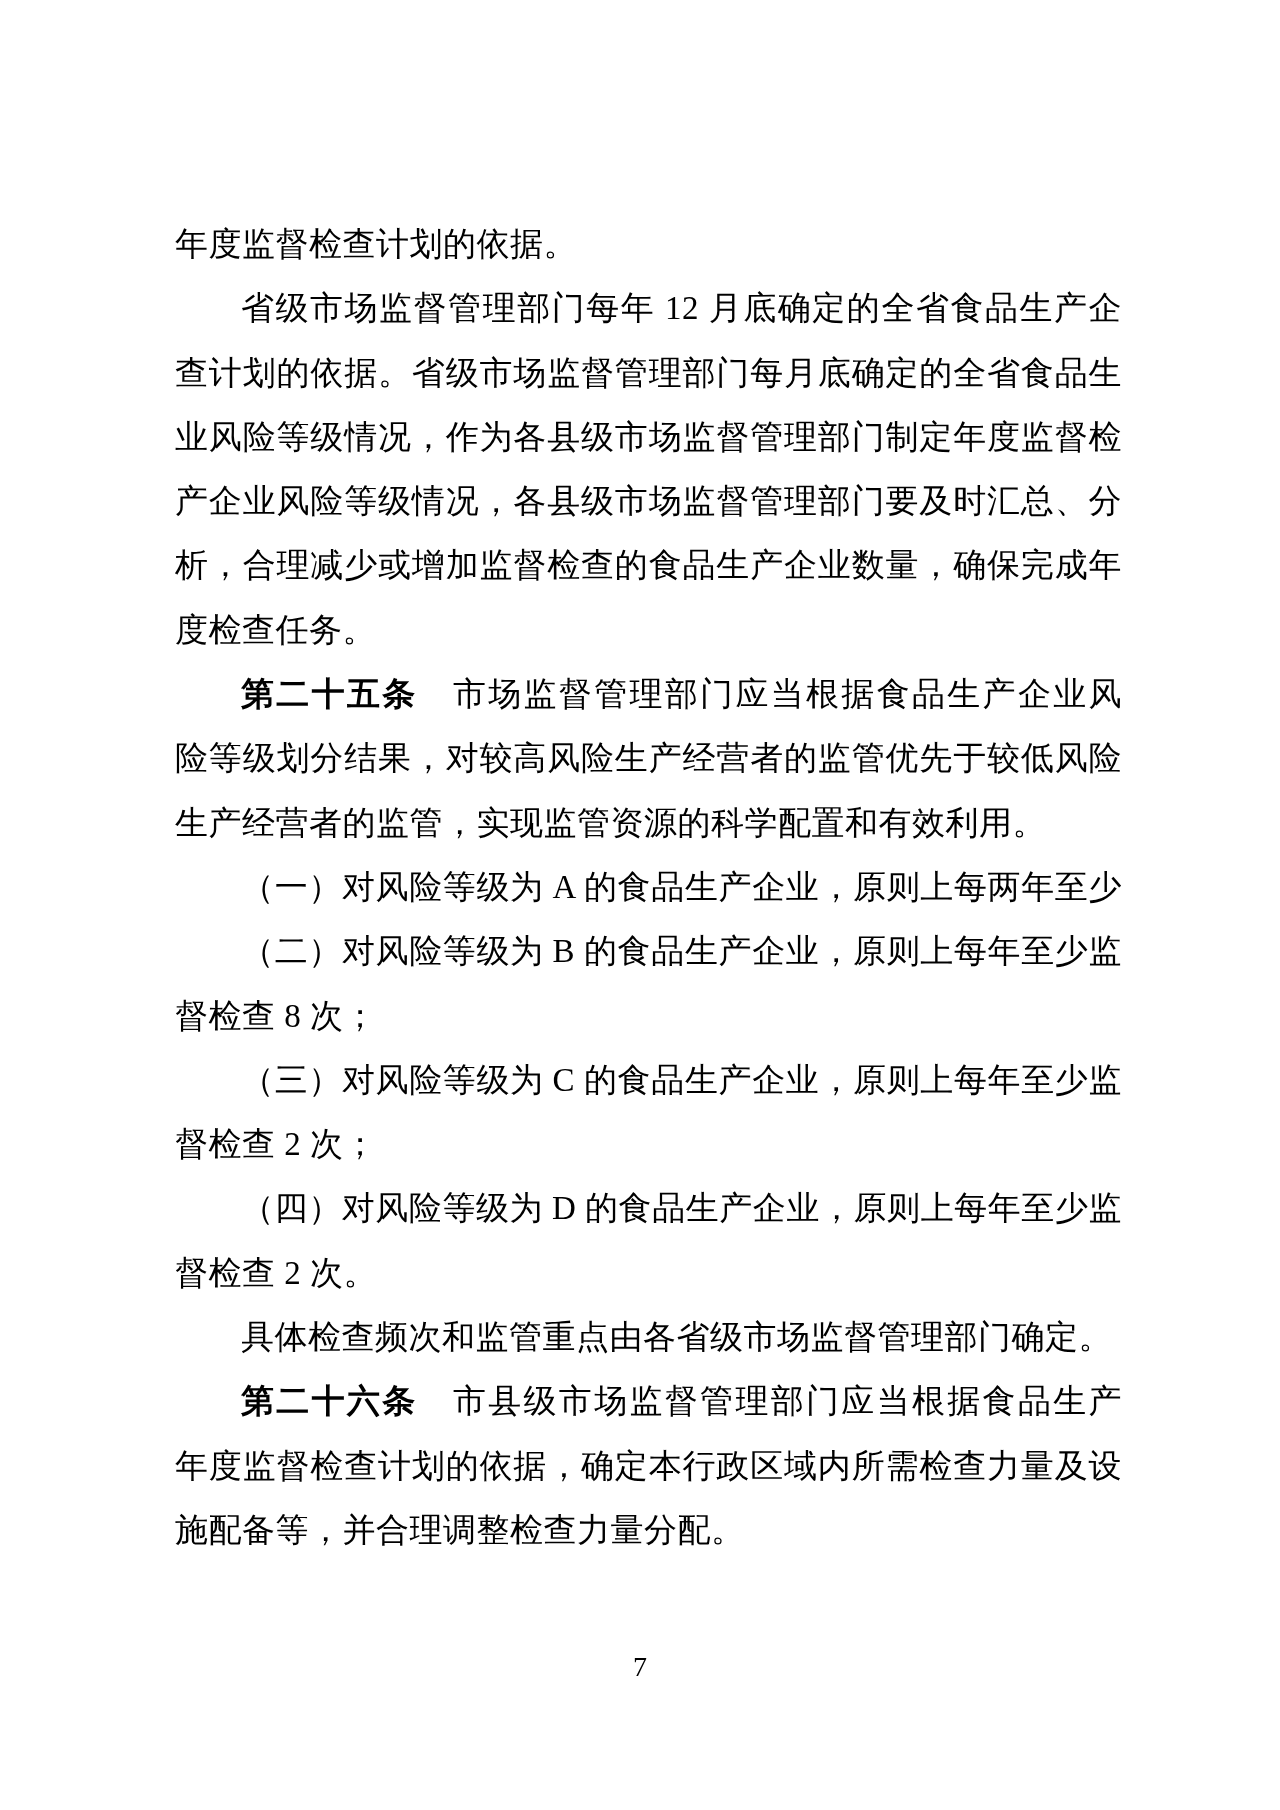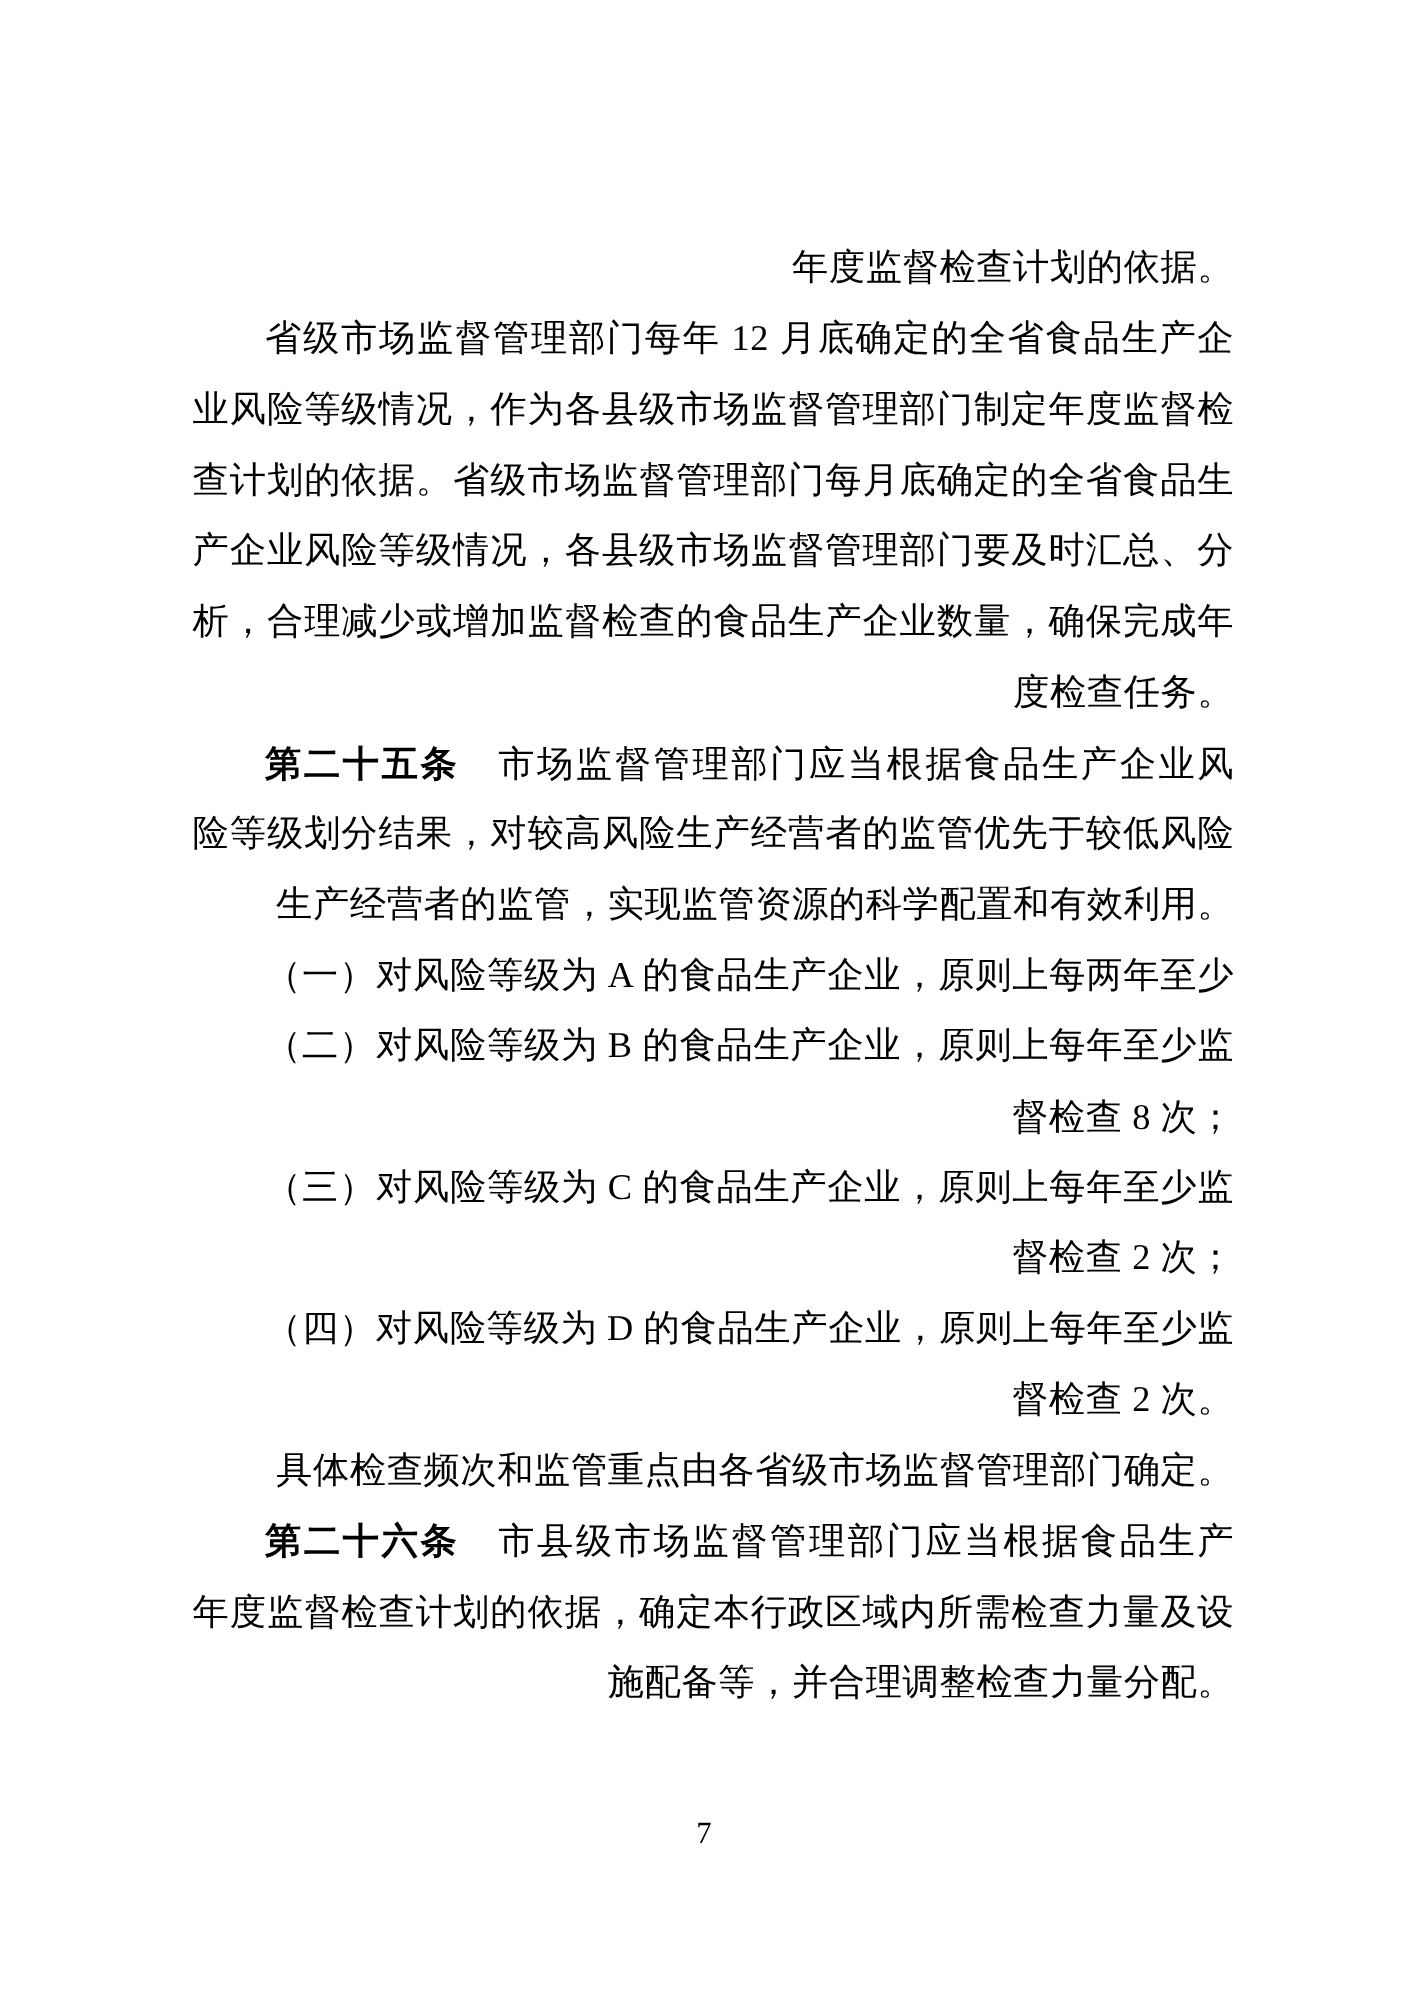--- a/index.html
+++ b/index.html
@@ -26,53 +26,52 @@
     top: 212px;
     width: 947px;
   }
   .line {
     height: 64.3px;
     line-height: 64.3px;
     font-size: 33px;
     letter-spacing: 0.5px;
     overflow: hidden;
     text-justify: inter-ideograph;
-    text-align: right;
   }
   .line.just {
     text-align: justify;
     text-align-last: justify;
   }
   .line.ind {
     padding-left: 66px;
   }
   .line .b {
     font-weight: 700;
-    font-family: Liberation Sans, sans-serif;
+    font-family: Liberation Serif, serif;
   }
   .page-number {
     position: absolute;
     top: 1652px;
     left: 0;
     width: 100%;
     text-align: center;
     font-size: 28px;
     line-height: 30px;
     font-family: "Liberation Serif", "DejaVu Serif", serif;
   }
 </style>
 </head>
 <body>
 
 <div class="page">
   <div class="text-block">
       <div class="line"><span>年度监督检查计划的依据。</span></div>
       <div class="line just ind"><span>省级市场监督管理部门每年 12 月底确定的全省食品生产企</span></div>
+      <div class="line just"><span>查计划的依据。省级市场监督管理部门每月底确定的全省食品生</span></div>
       <div class="line just"><span>业风险等级情况，作为各县级市场监督管理部门制定年度监督检</span></div>
-      <div class="line just"><span>查计划的依据。省级市场监督管理部门每月底确定的全省食品生</span></div>
       <div class="line just"><span>产企业风险等级情况，各县级市场监督管理部门要及时汇总、分</span></div>
       <div class="line just"><span>析，合理减少或增加监督检查的食品生产企业数量，确保完成年</span></div>
       <div class="line"><span>度检查任务。</span></div>
       <div class="line just ind"><span class="b">第二十五条</span><span>　市场监督管理部门应当根据食品生产企业风</span></div>
       <div class="line just"><span>险等级划分结果，对较高风险生产经营者的监管优先于较低风险</span></div>
       <div class="line"><span>生产经营者的监管，实现监管资源的科学配置和有效利用。</span></div>
       <div class="line just ind"><span>（一）对风险等级为 A 的食品生产企业，原则上每两年至少</span></div>
       <div class="line just ind"><span>（二）对风险等级为 B 的食品生产企业，原则上每年至少监</span></div>
       <div class="line"><span>督检查 8 次；</span></div>
       <div class="line just ind"><span>（三）对风险等级为 C 的食品生产企业，原则上每年至少监</span></div>

